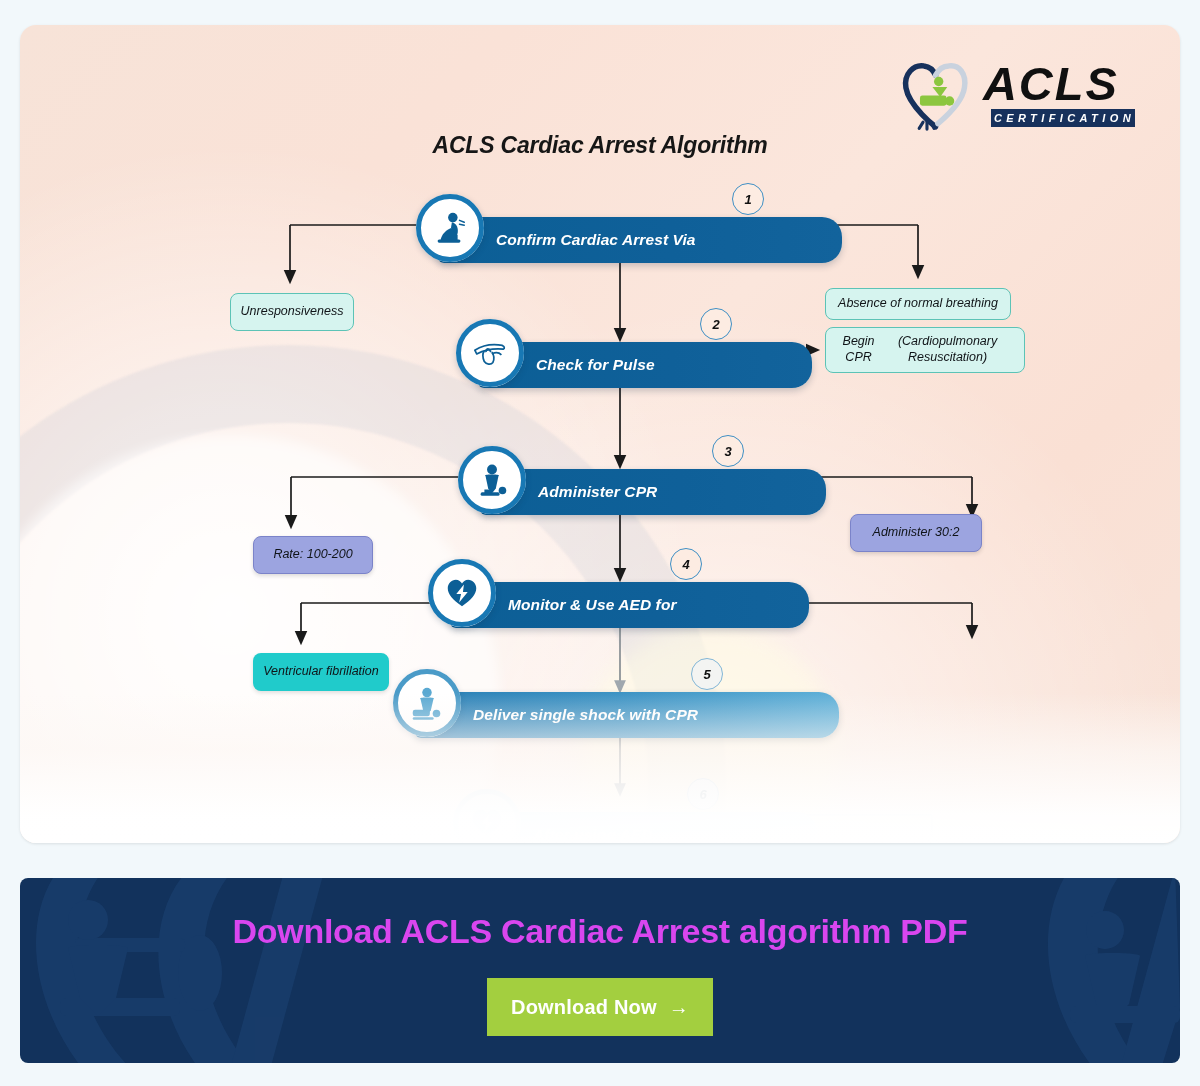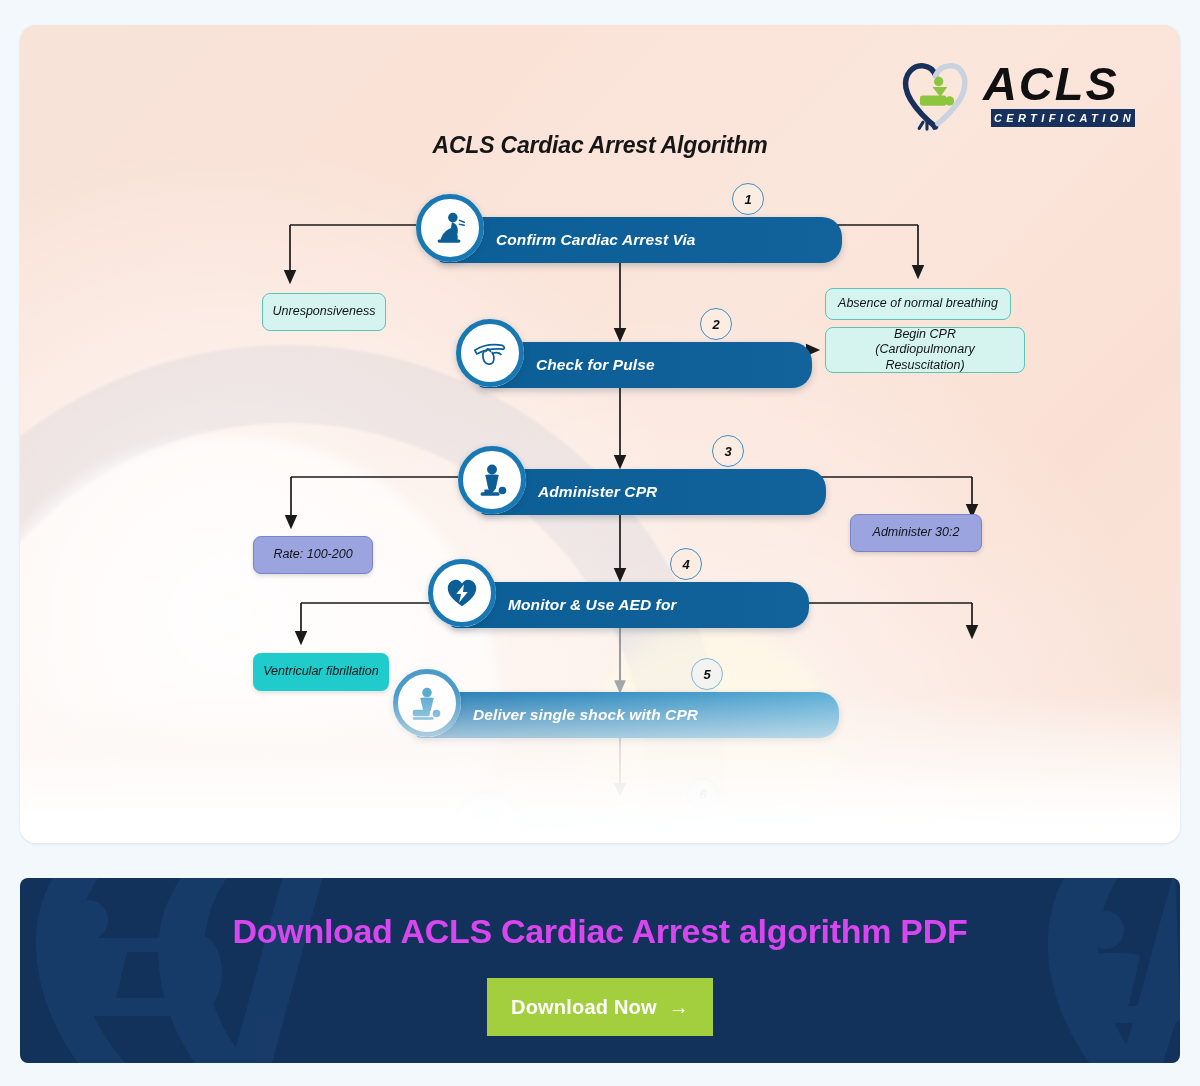--- a/index.html
+++ b/index.html
@@ -210,21 +210,21 @@
         <div class="ring"></div>
         <svg viewBox="0 0 40 40">
           <circle cx="23" cy="9" r="5" fill="#0c5f96"></circle>
           <path d="M22 14 C27 15 29 20 28 26 L24 27 L21 20 z" fill="#0c5f96"></path>
           <path d="M21 20 C14 23 11 28 10 33 L28 33 L28 27 z" fill="#0c5f96"></path>
           <rect x="7" y="32" width="24" height="3.4" rx="1.6" fill="#0c5f96"></rect>
           <path d="M30 12 l5 2 M30 16 l5 1" stroke="#0c5f96" stroke-width="1.6" stroke-linecap="round"></path>
         </svg>
       </div>
     </div>
-    <div class="leaf mint" style="left:210px;top:268px;width:124px;height:38px;margin-left:32px;">
+    <div class="leaf mint" style="left:210px;top:268px;width:124px;height:38px;">
       <span>Unresponsiveness</span>
     </div>
     <div class="leaf mint" style="left:805px;top:263px;width:186px;height:32px;">
       <span>Absence of normal breathing</span>
     </div>
 
     <div class="step" style="left:458px;top:305px;">
       <div class="badge" style="left:222px;">2</div>
       <div class="step-bar bar-solid" style="width:250px;">
         <span class="lbl">Check for Pulse</span>
@@ -232,21 +232,21 @@
       <div class="icon-circle">
         <div class="ring"></div>
         <svg viewBox="0 0 40 40">
           <path d="M4 17 C12 12 22 10 33 12 C35 13 36 15 34 16 C24 15 14 17 6 21 z" fill="none" stroke="#0c5f96" stroke-width="1.8" stroke-linejoin="round"></path>
           <path d="M14 18 C12 20 12 25 14 29 C16 32 21 33 23 30 C25 26 24 22 22 19" fill="none" stroke="#0c5f96" stroke-width="1.8" stroke-linejoin="round"></path>
           <path d="M16 19 C15 17 17 15 19 16 L21 19" fill="none" stroke="#0c5f96" stroke-width="1.8"></path>
           <path d="M22 21 C26 19 30 20 32 22" fill="none" stroke="#0c5f96" stroke-width="1.8"></path>
         </svg>
       </div>
     </div>
-    <div class="leaf mint" style="left:805px;top:302px;width:200px;height:46px;flex-direction:column;">
+    <div class="leaf mint" style="left:805px;top:302px;width:200px;height:46px;flex-direction:row;">
       <span>Begin CPR</span>
       <span>(Cardiopulmonary Resuscitation)</span>
     </div>
 
     <div class="step" style="left:460px;top:432px;">
       <div class="badge" style="left:232px;">3</div>
       <div class="step-bar bar-solid" style="width:262px;">
         <span class="lbl">Administer CPR</span>
       </div>
       <div class="icon-circle">

